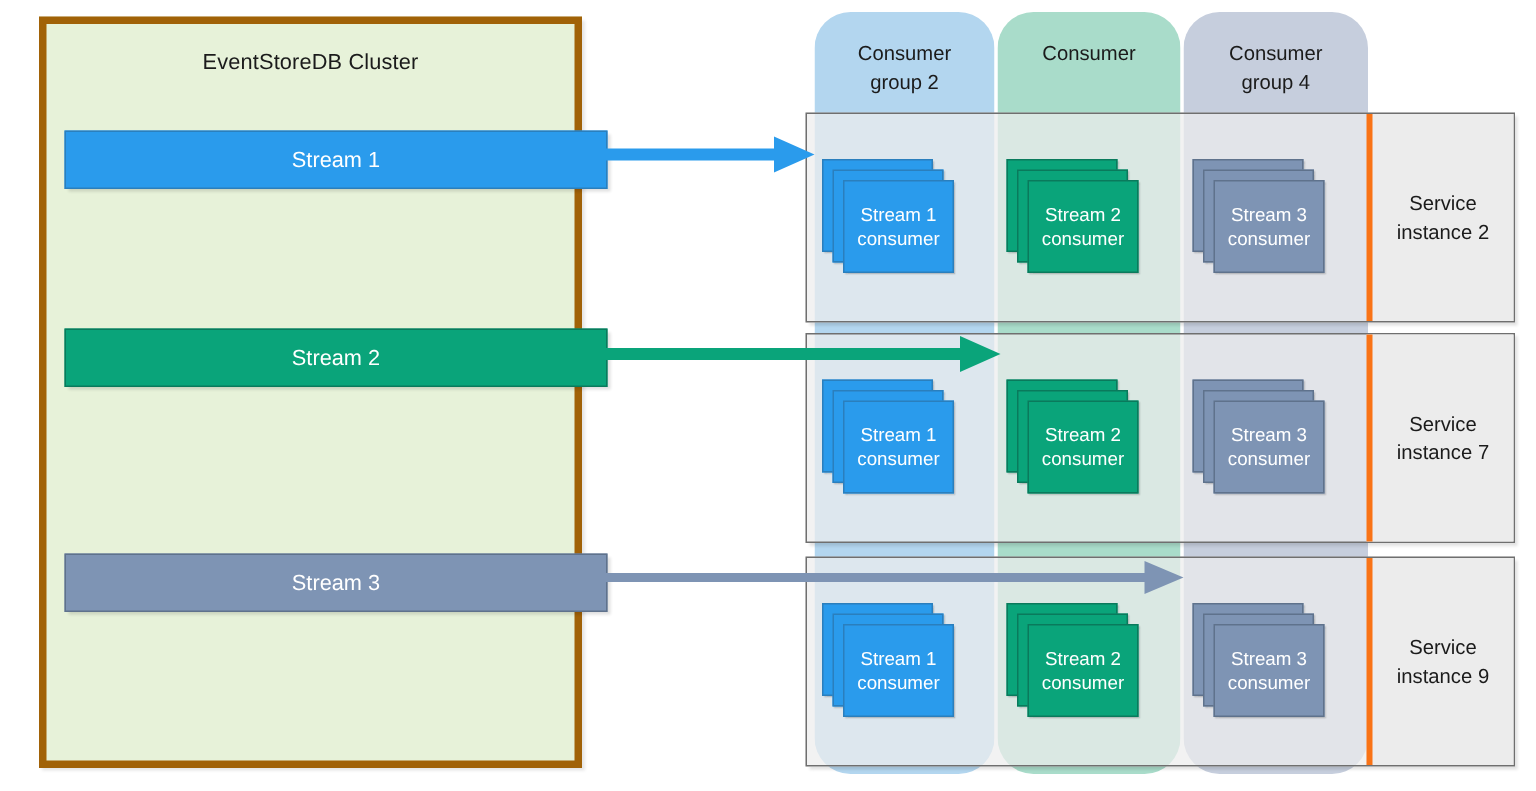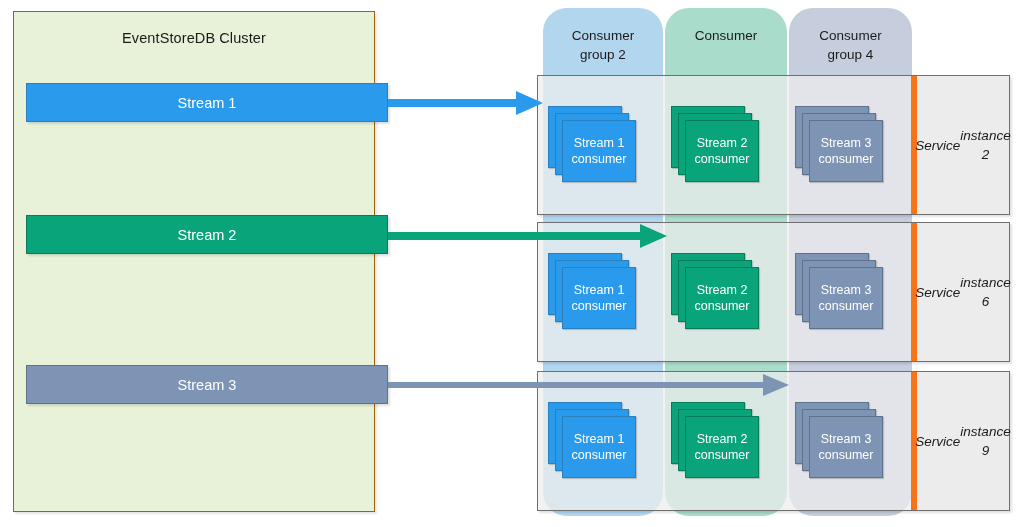--- a/index.html
+++ b/index.html
@@ -12,24 +12,24 @@
     position: relative;
     width: 1024px;
     height: 527px;
     background: #ffffff;
     overflow: hidden;
   }
 
   
   #cluster {
     position: absolute;
-    left: 13px; top: 11px;
+    left: 26px; top: 11px;
     width: 362px; height: 501px;
     background: #e7f2d9;
-    border: 1px solid #a16207;
+    border: 5px solid #a16207;
     box-shadow: 2px 2px 2px rgba(0,0,0,0.10);
   }
   #cluster-title {
     position: absolute;
     left: 0; top: 18px;
     width: 100%;
     text-align: center;
     font-size: 14.5px;
     color: #1b1b1b;
     letter-spacing: .1px;
@@ -86,29 +86,28 @@
     border: 1px solid #6f6f6f;
     box-shadow: 2px 2px 2px rgba(0,0,0,0.12);
   }
   #svc-row-1 { top: 75px;  height: 140px; }
   #svc-row-2 { top: 222px; height: 140px; }
   #svc-row-3 { top: 371px; height: 140px; }
   .svc-label {
     position: absolute;
     right: 0; top: 0;
     width: 98px; height: 100%;
-    display: flex; flex-direction: row;
+    display: flex; flex-direction: column;
     align-items: center; justify-content: center;
     text-align: center;
     font-size: 13.5px;
     line-height: 19px;
     color: #1b1b1b;
     background: #ececec;
-    border-left: 6px solid #f97316;
-    font-style: italic;
+    border-left: 4px solid #f97316;
   }
 
   
   .card-stack {
     position: absolute;
     width: 88px;
     height: 76px;
   }
   .card {
     position: absolute;
@@ -205,21 +204,21 @@
     <div class="card-stack" style="left:257px; top:30px;">
       <div class="card c0 slate"></div>
       <div class="card c1 slate"></div>
       <div class="card c2 slate">
         <div class="card-text">Stream 3</div>
         <div class="card-text">consumer</div>
       </div>
     </div>
     <div class="svc-label">
       <div>Service</div>
-      <div>instance 6</div>
+      <div>instance 7</div>
     </div>
   </div>
 
   <div class="svc-row" id="svc-row-3">
     <div class="card-stack" style="left:10px; top:30px;">
       <div class="card c0 blue"></div>
       <div class="card c1 blue"></div>
       <div class="card c2 blue">
         <div class="card-text">Stream 1</div>
         <div class="card-text">consumer</div>

